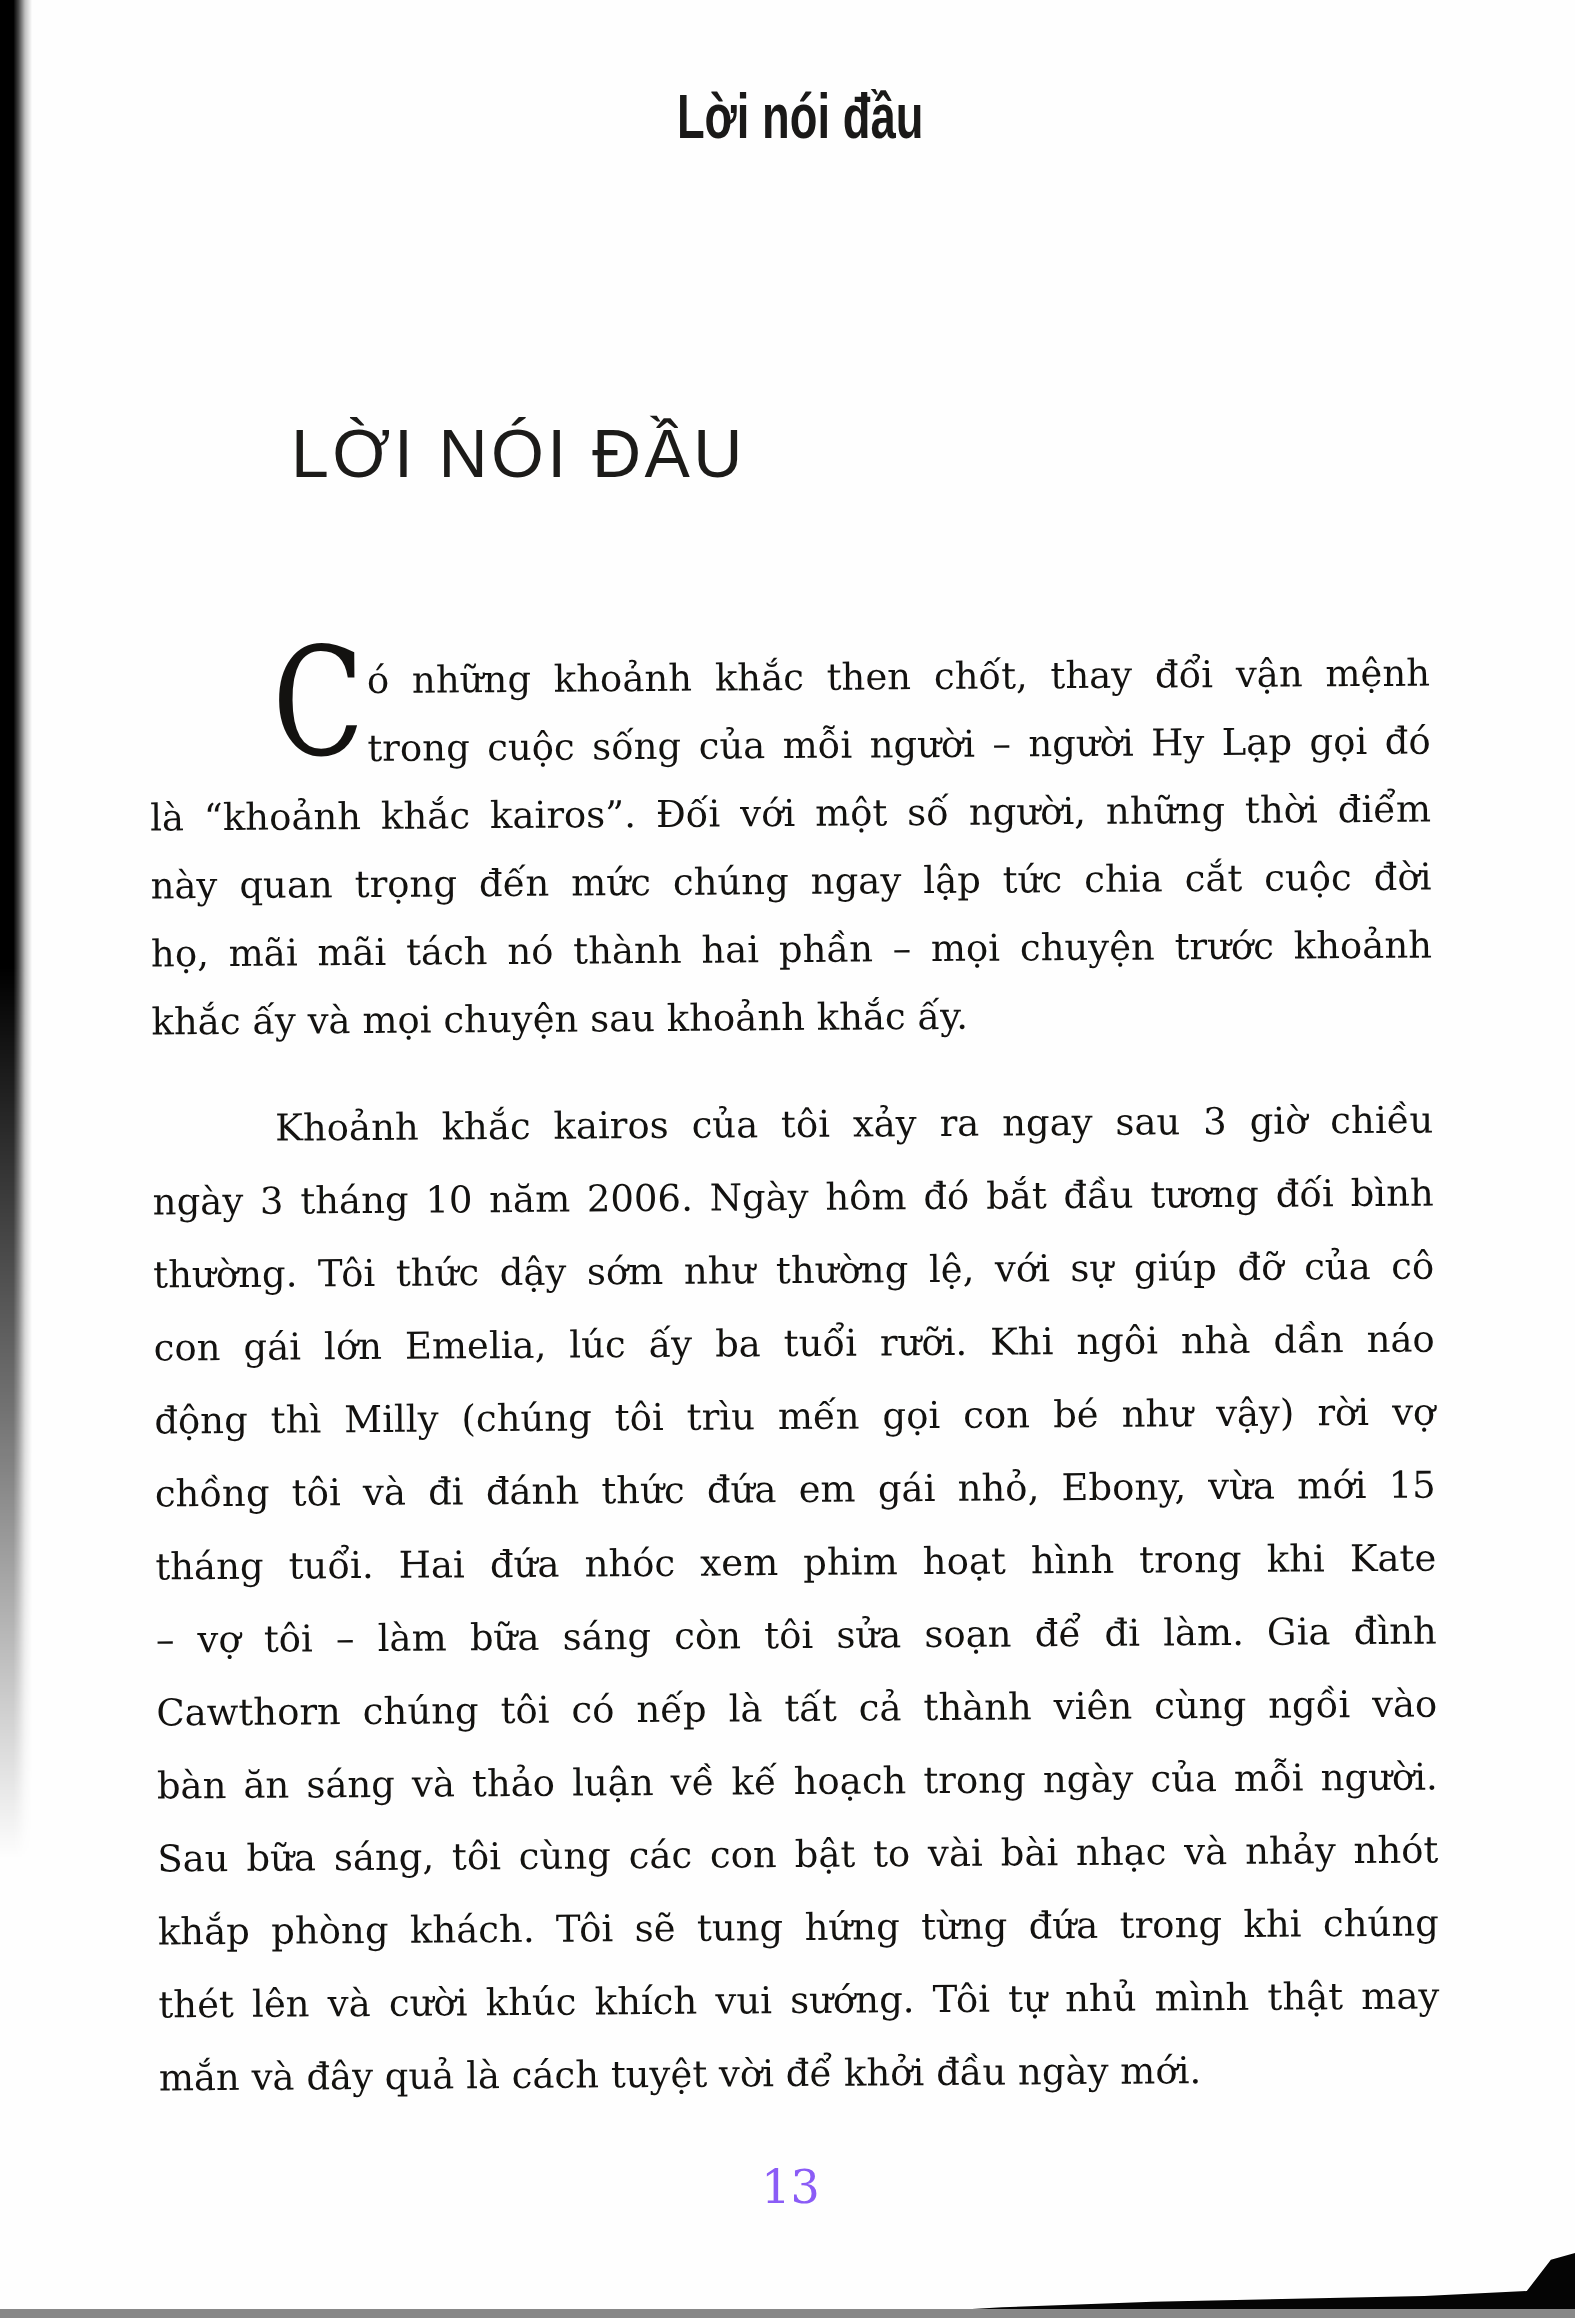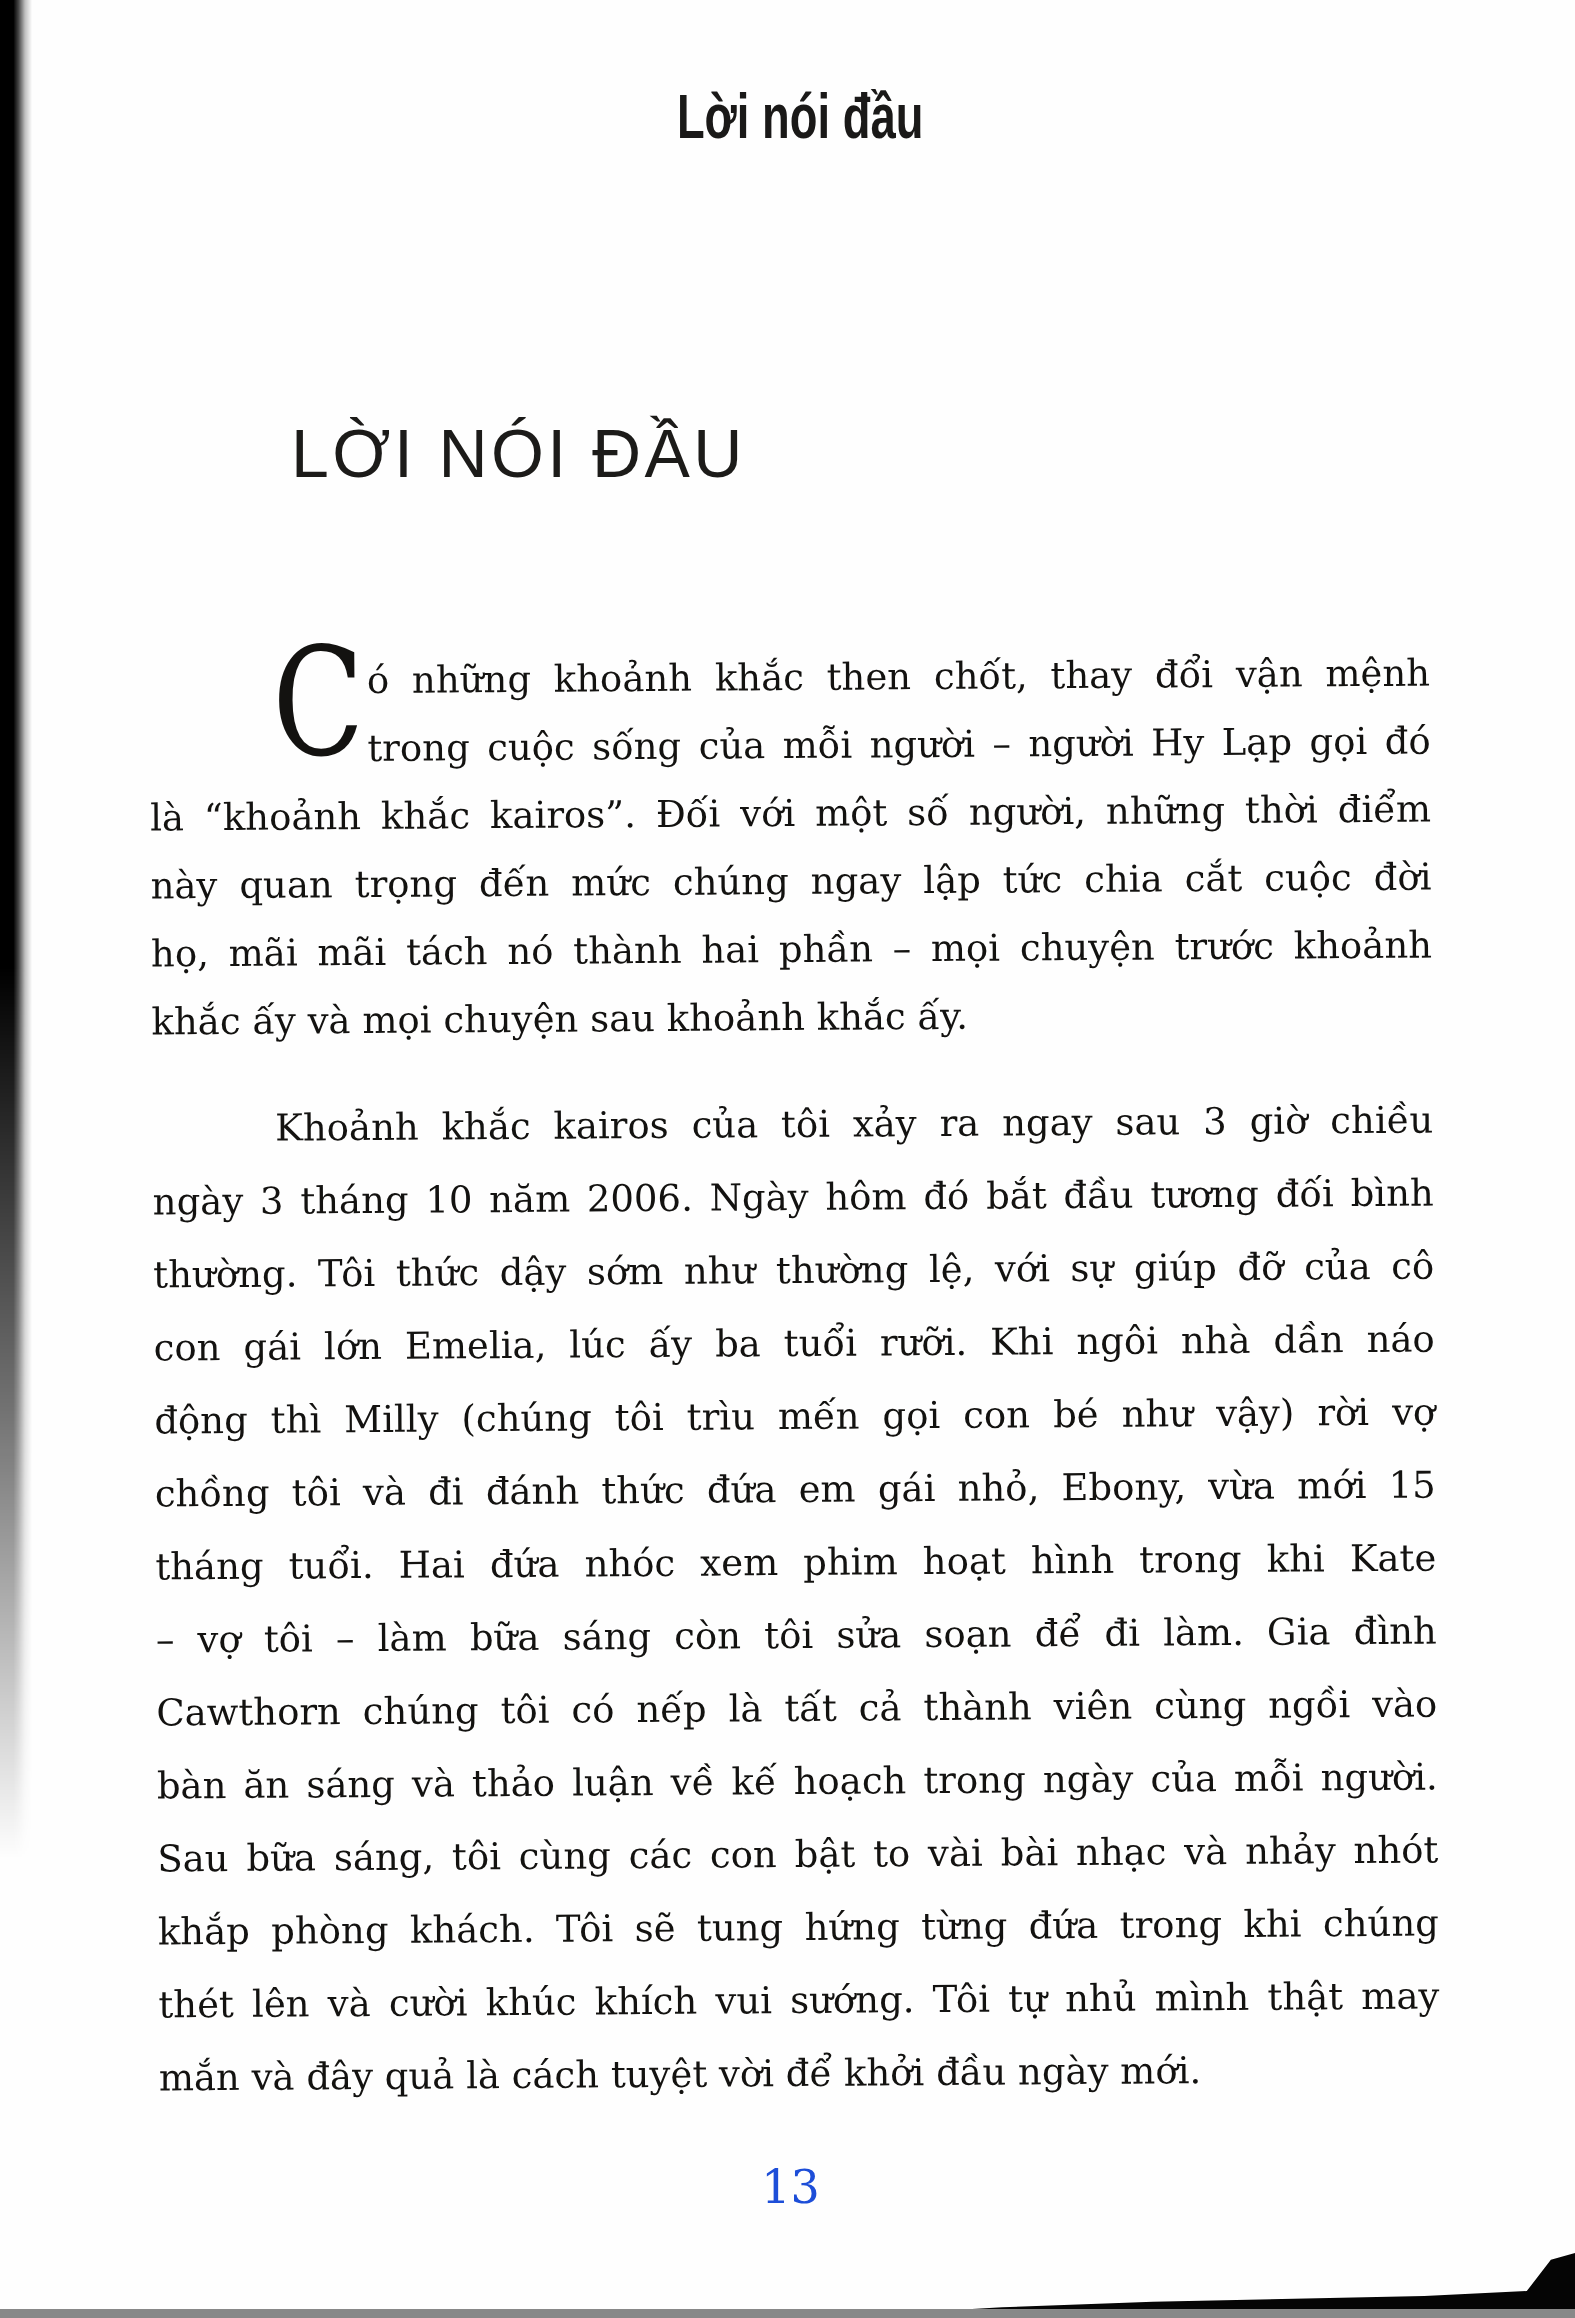--- a/index.html
+++ b/index.html
@@ -61,21 +61,21 @@
     transform:scaleX(.8);
     transform-origin:0 50%;
     color:#131210;
   }
   
   .pagenum{
     position:absolute;top:2164px;left:16px;right:10px;
     text-align:center;
     font-family:"DejaVu Serif","Liberation Serif",serif;
     font-size:46px;line-height:46px;
-    color:#1d4ed8;
+    color:#8b5cf6;
   }
   
   .bottombar{
     position:absolute;bottom:0;left:972px;width:603px;height:56px;
     background:#050505;
     clip-path:polygon(0% 100%,5% 97%,30% 87%,75% 77%,92% 68%,96% 12%,100% 0%,100% 100%);
   }
 </style>
 </head>
 <body>

